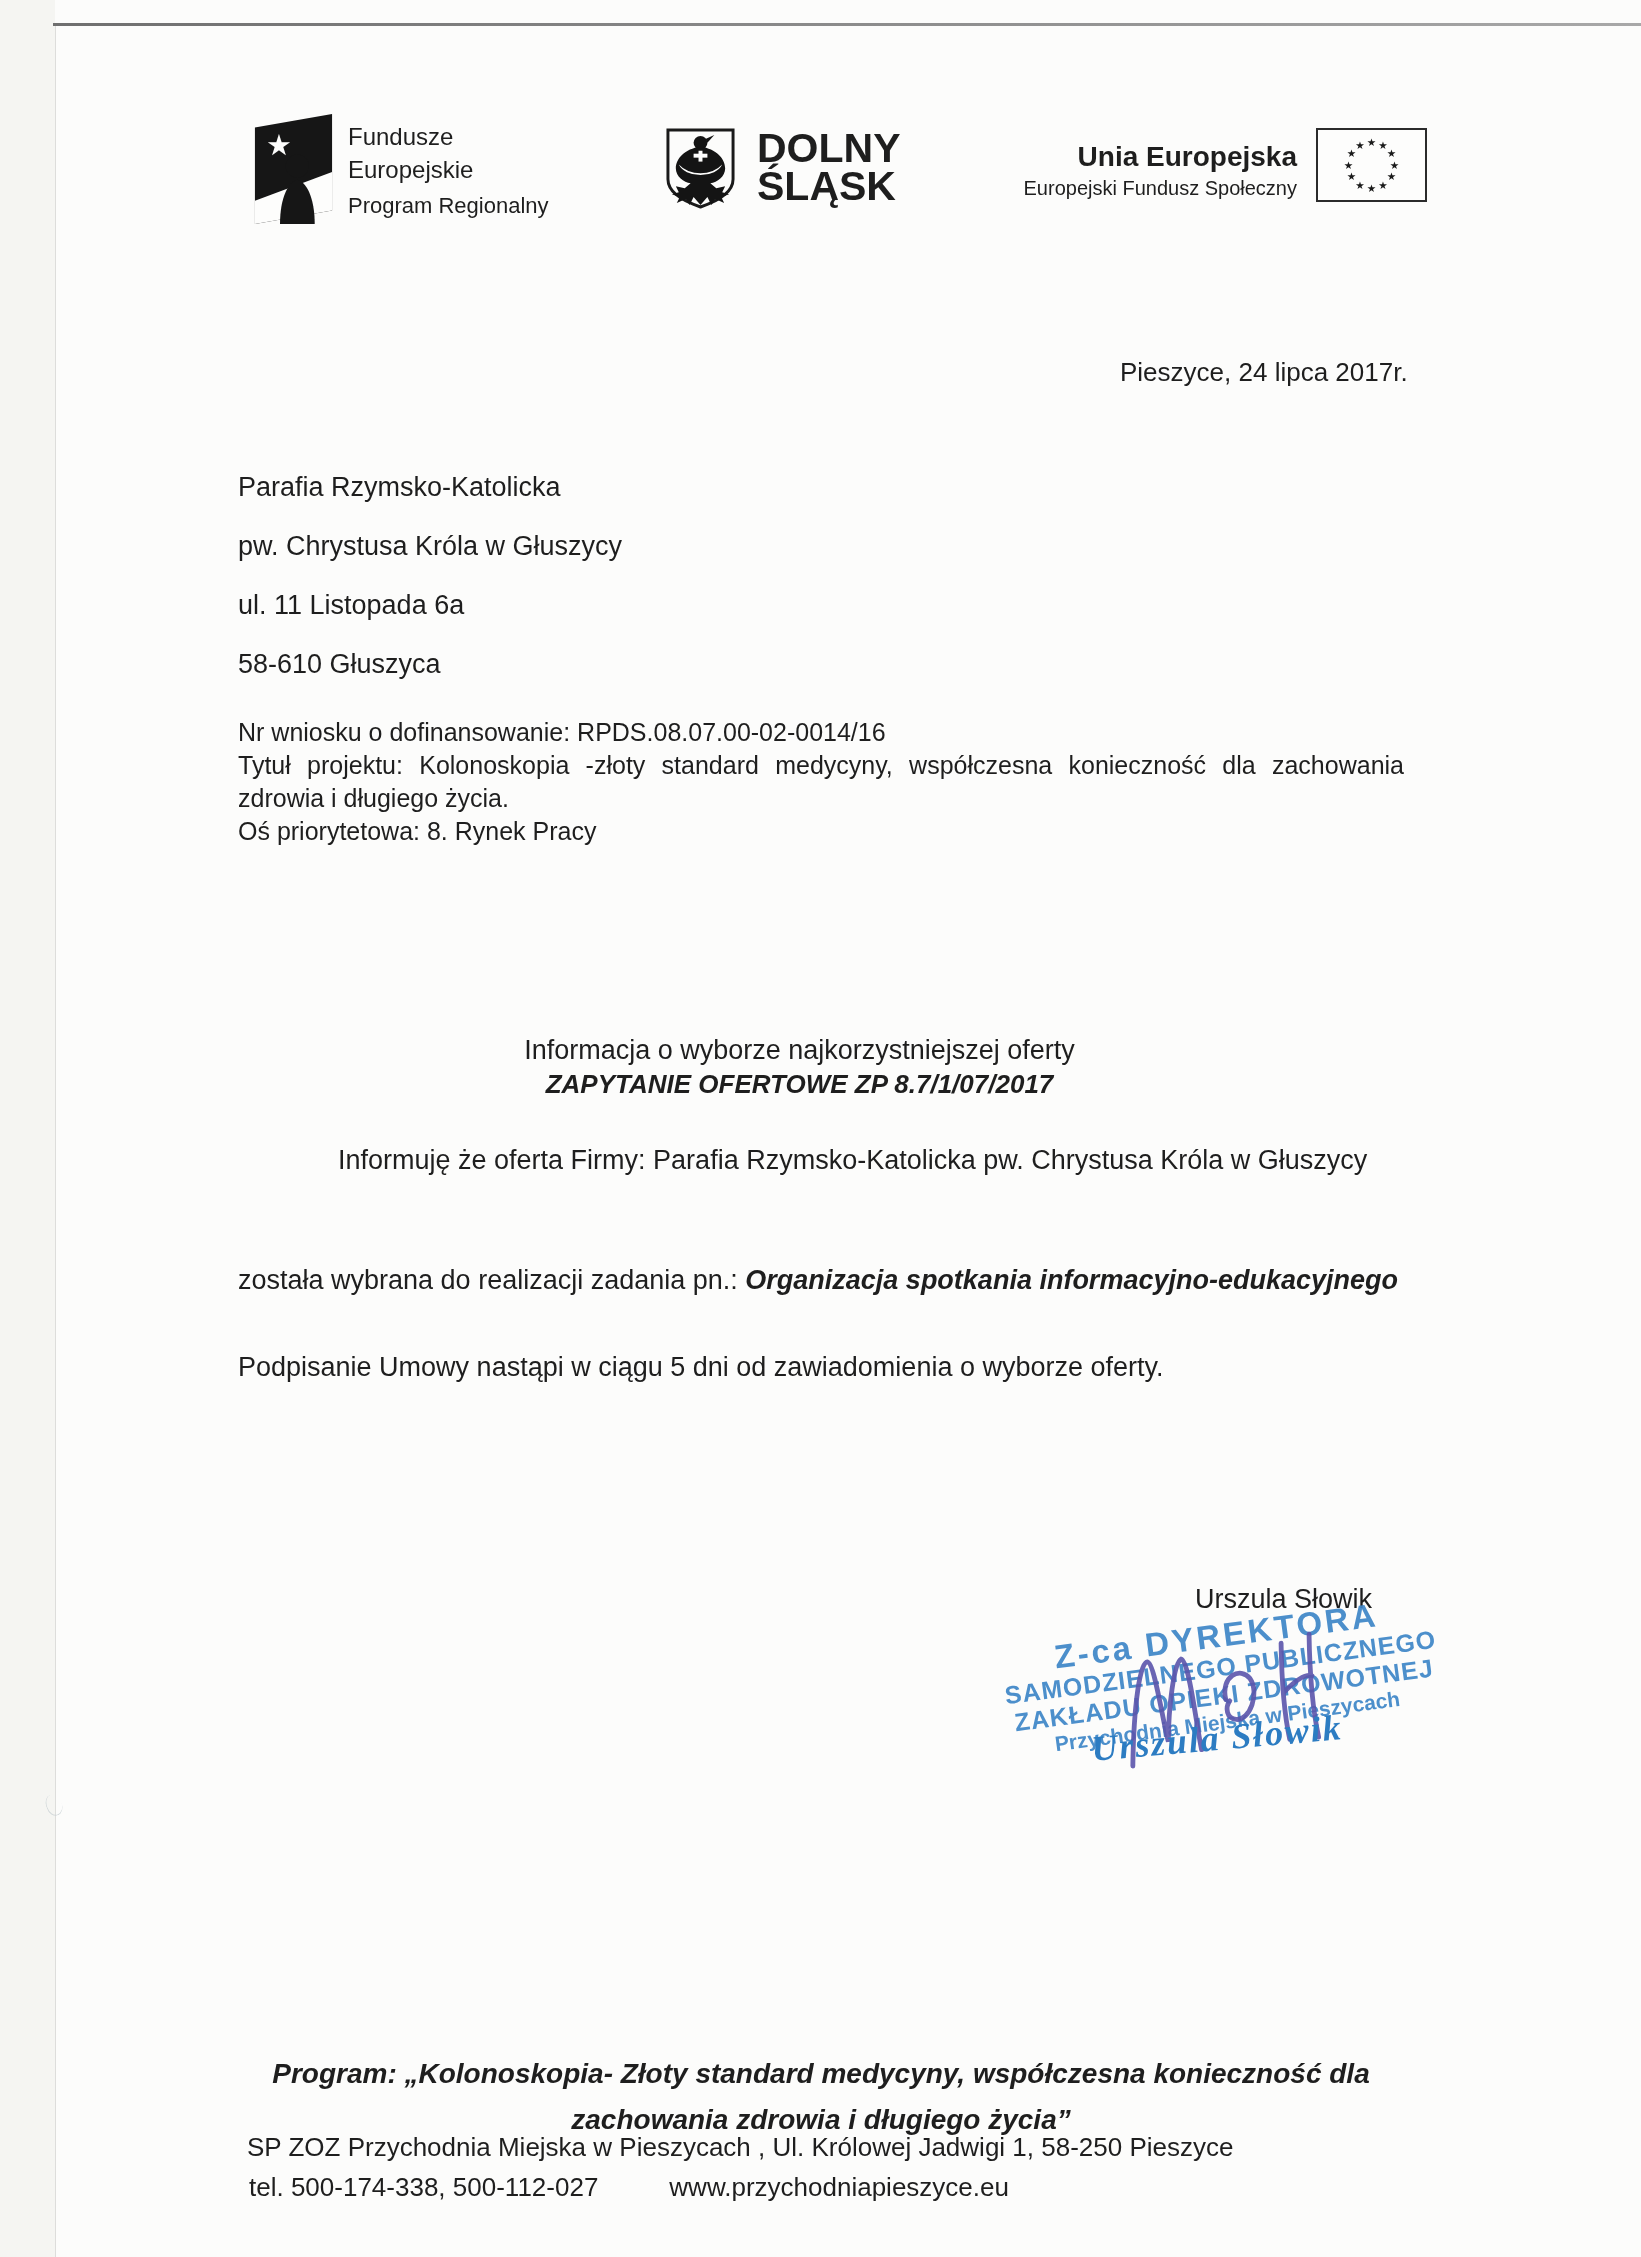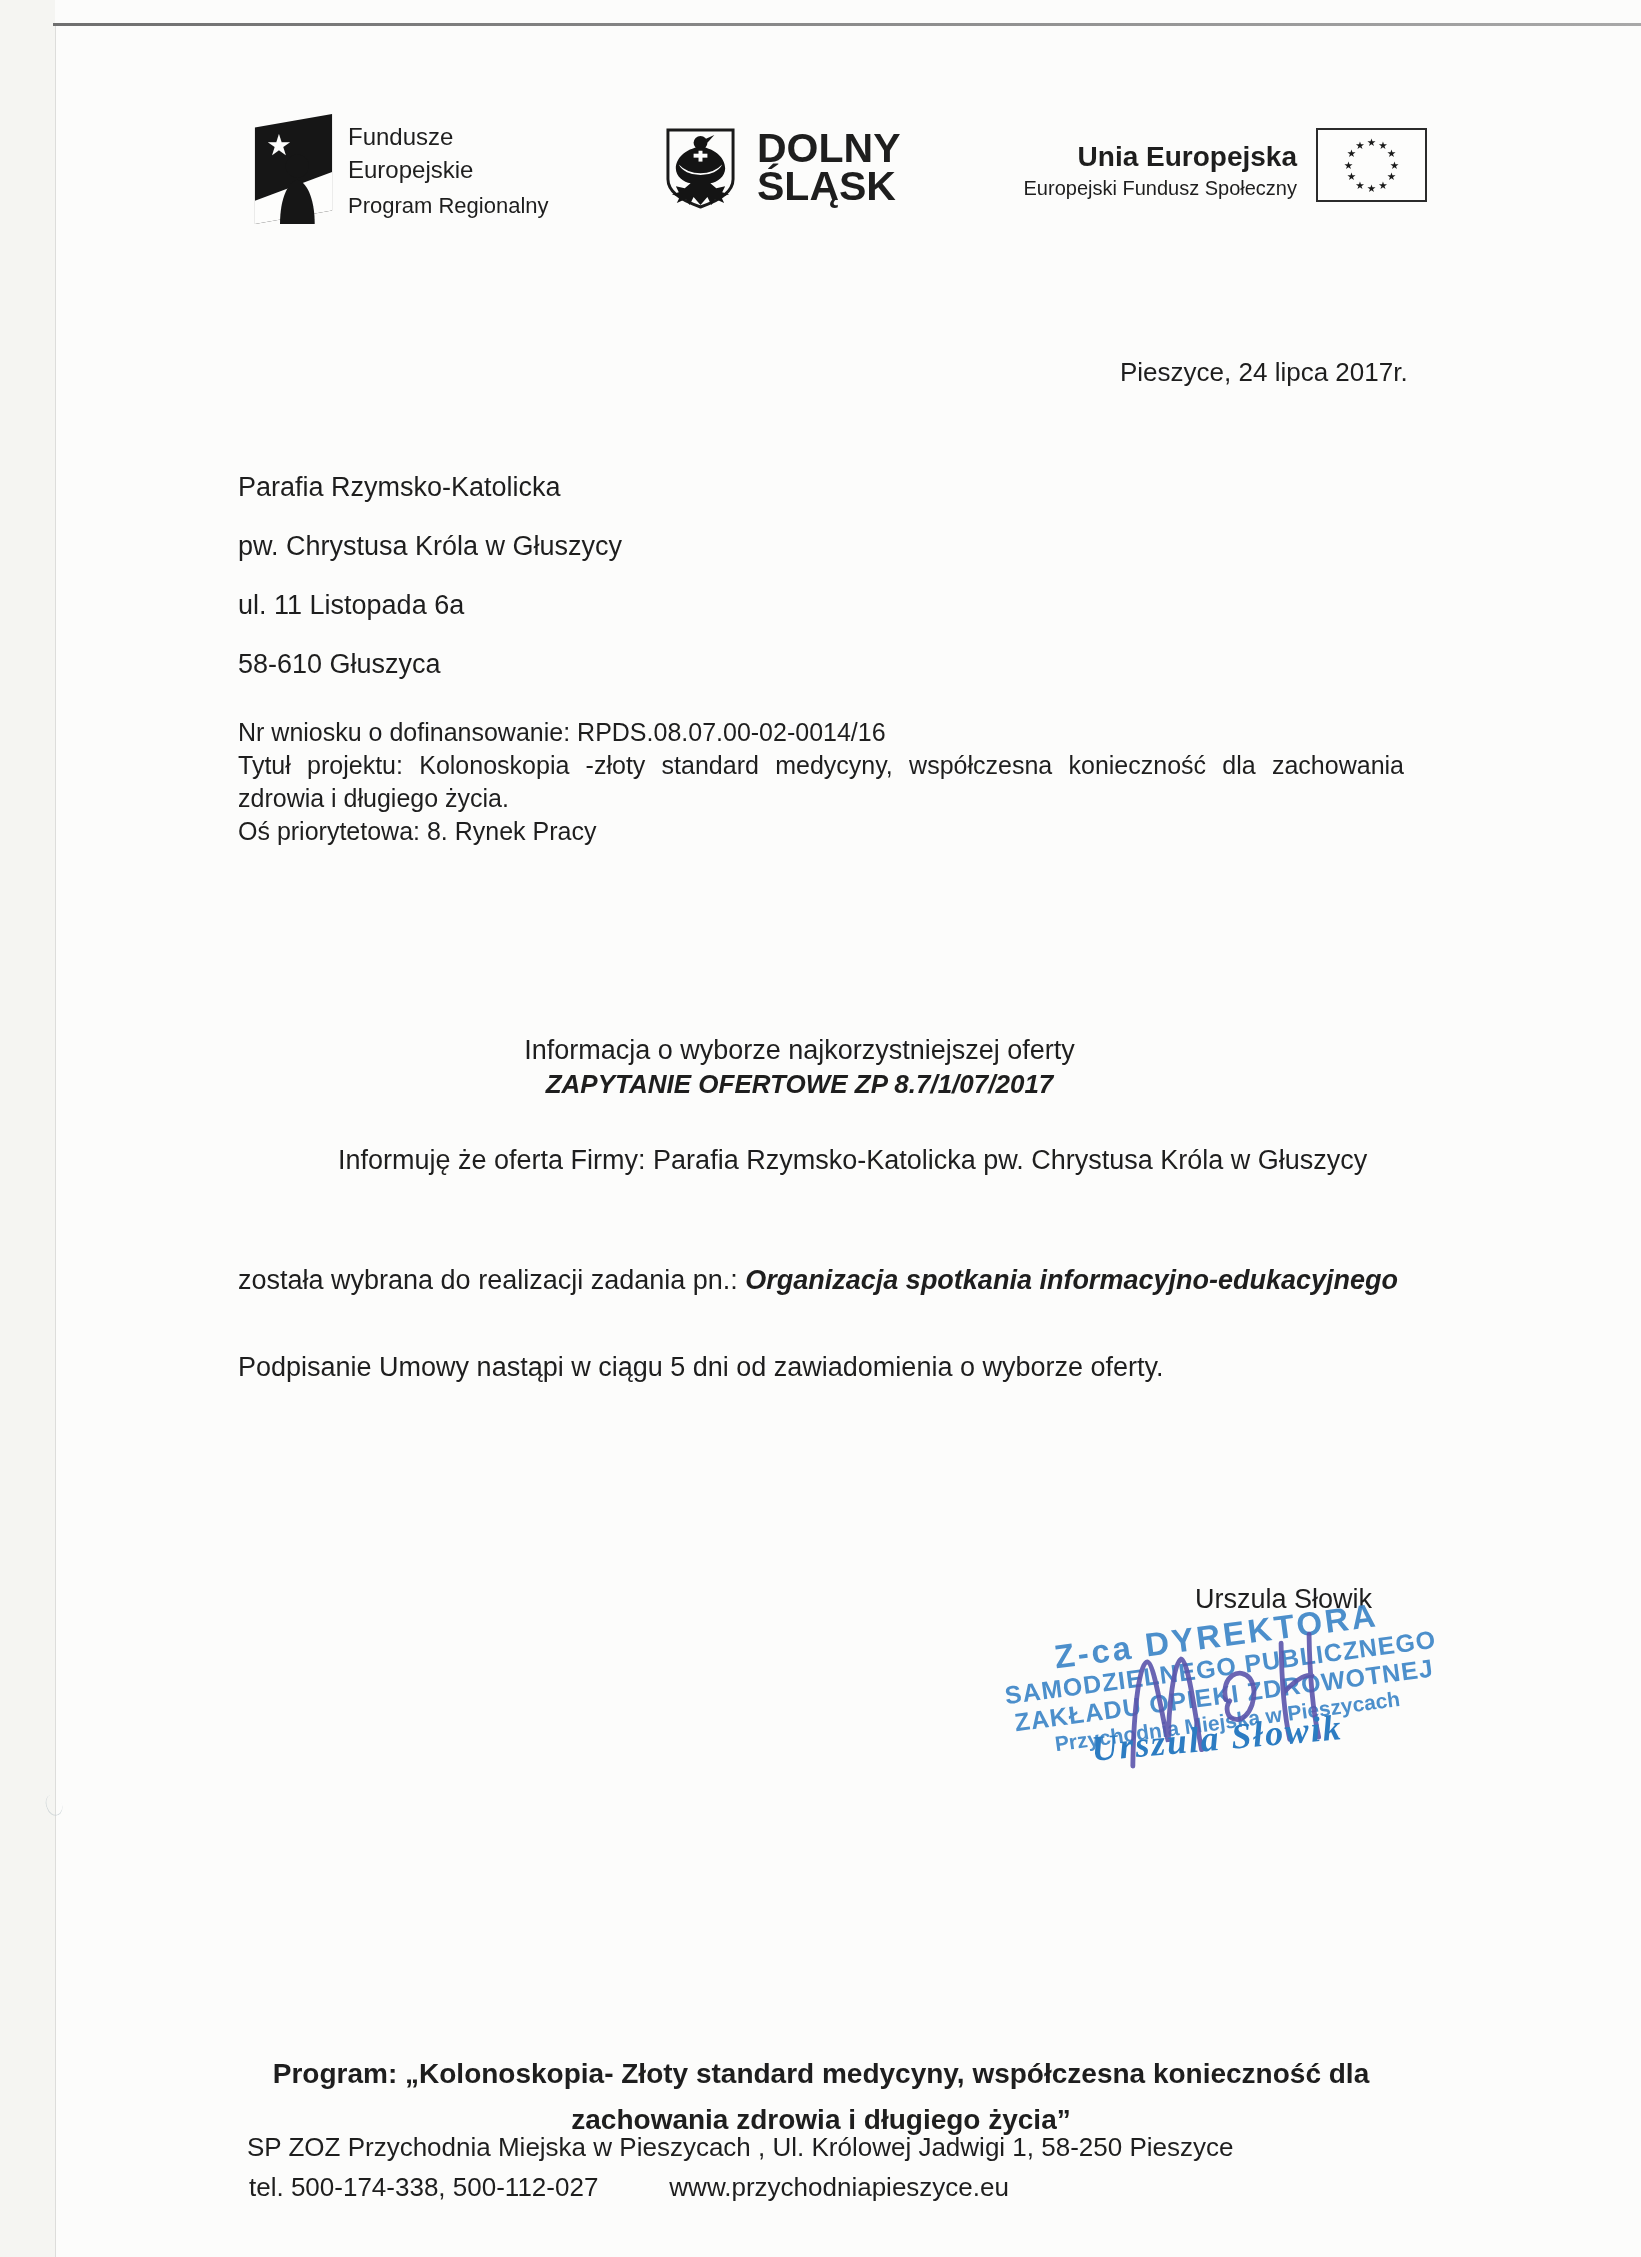--- a/index.html
+++ b/index.html
@@ -53,21 +53,21 @@
     color:#3e86c8;transform:rotate(-7.5deg);transform-origin:center;opacity:.92;}
   .stamp .l1{font-size:33px;font-weight:bold;letter-spacing:2.9px;line-height:35px;}
   .stamp .l2,.stamp .l3{font-size:25px;font-weight:bold;letter-spacing:1px;line-height:28px;}
   .stamp .l4{font-size:21px;font-weight:bold;line-height:25px;}
   .ink-signature{position:absolute;left:1110px;top:1632px;transform:rotate(-8deg);}
   .stamp-name{position:absolute;left:1091px;top:1717px;font-family:"Liberation Serif",serif;
     font-style:italic;font-weight:bold;font-size:36px;color:#2c7cc2;
     transform:rotate(-5deg);letter-spacing:1.9px;}
   
   .program-block{position:absolute;left:145px;top:2051px;width:1352px;text-align:center;
-    font-size:28px;font-weight:bold;line-height:46px;}
+    font-size:28px;font-weight:bold;font-style:italic;line-height:46px;}
   .org-line{position:absolute;left:247px;top:2132px;font-size:26px;}
   .tel-line{position:absolute;left:249px;top:2172px;font-size:26px;}
   .tel-line .website{margin-left:71px;}
 </style>
 </head>
 <body>
 
 <div class="page">
 
   <div class="scan-left-margin"></div>

